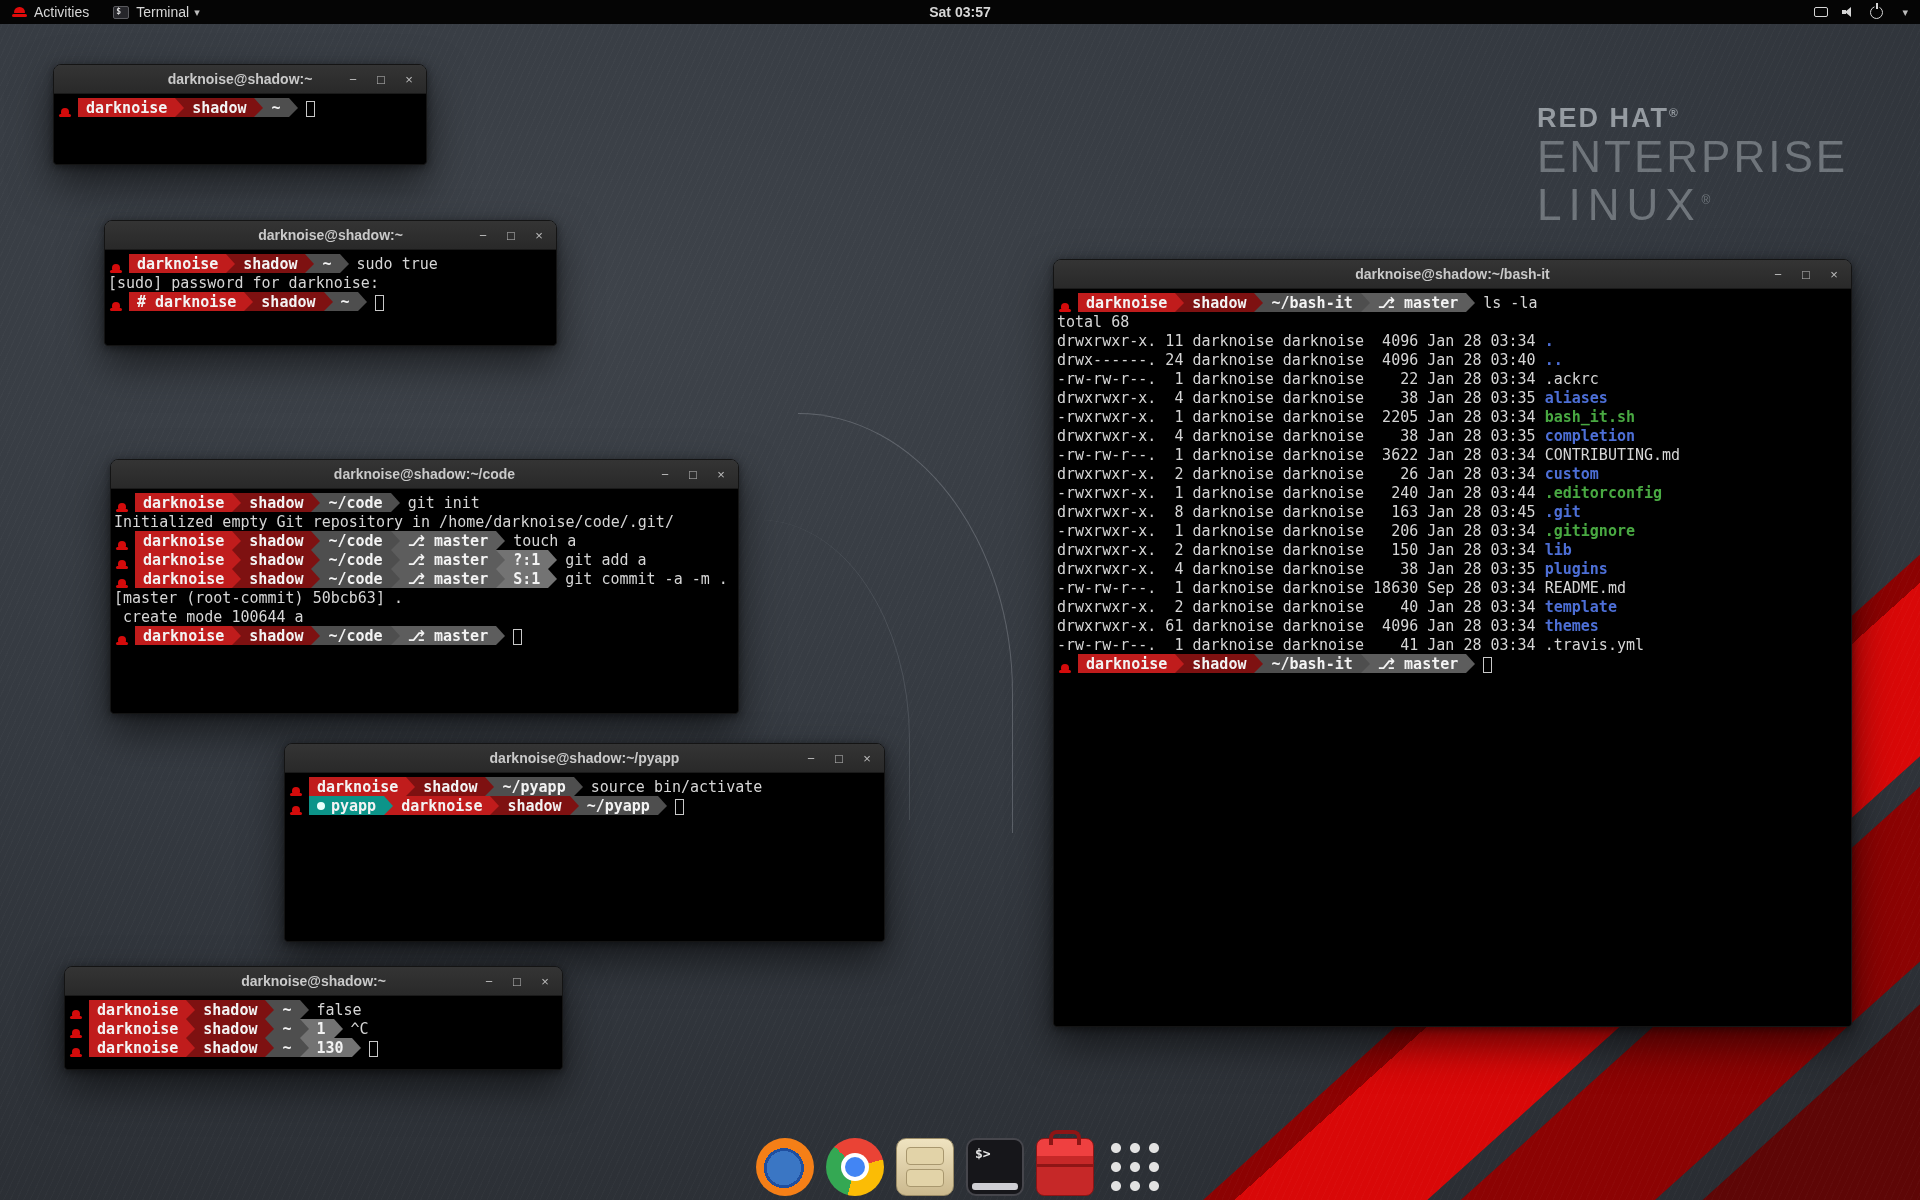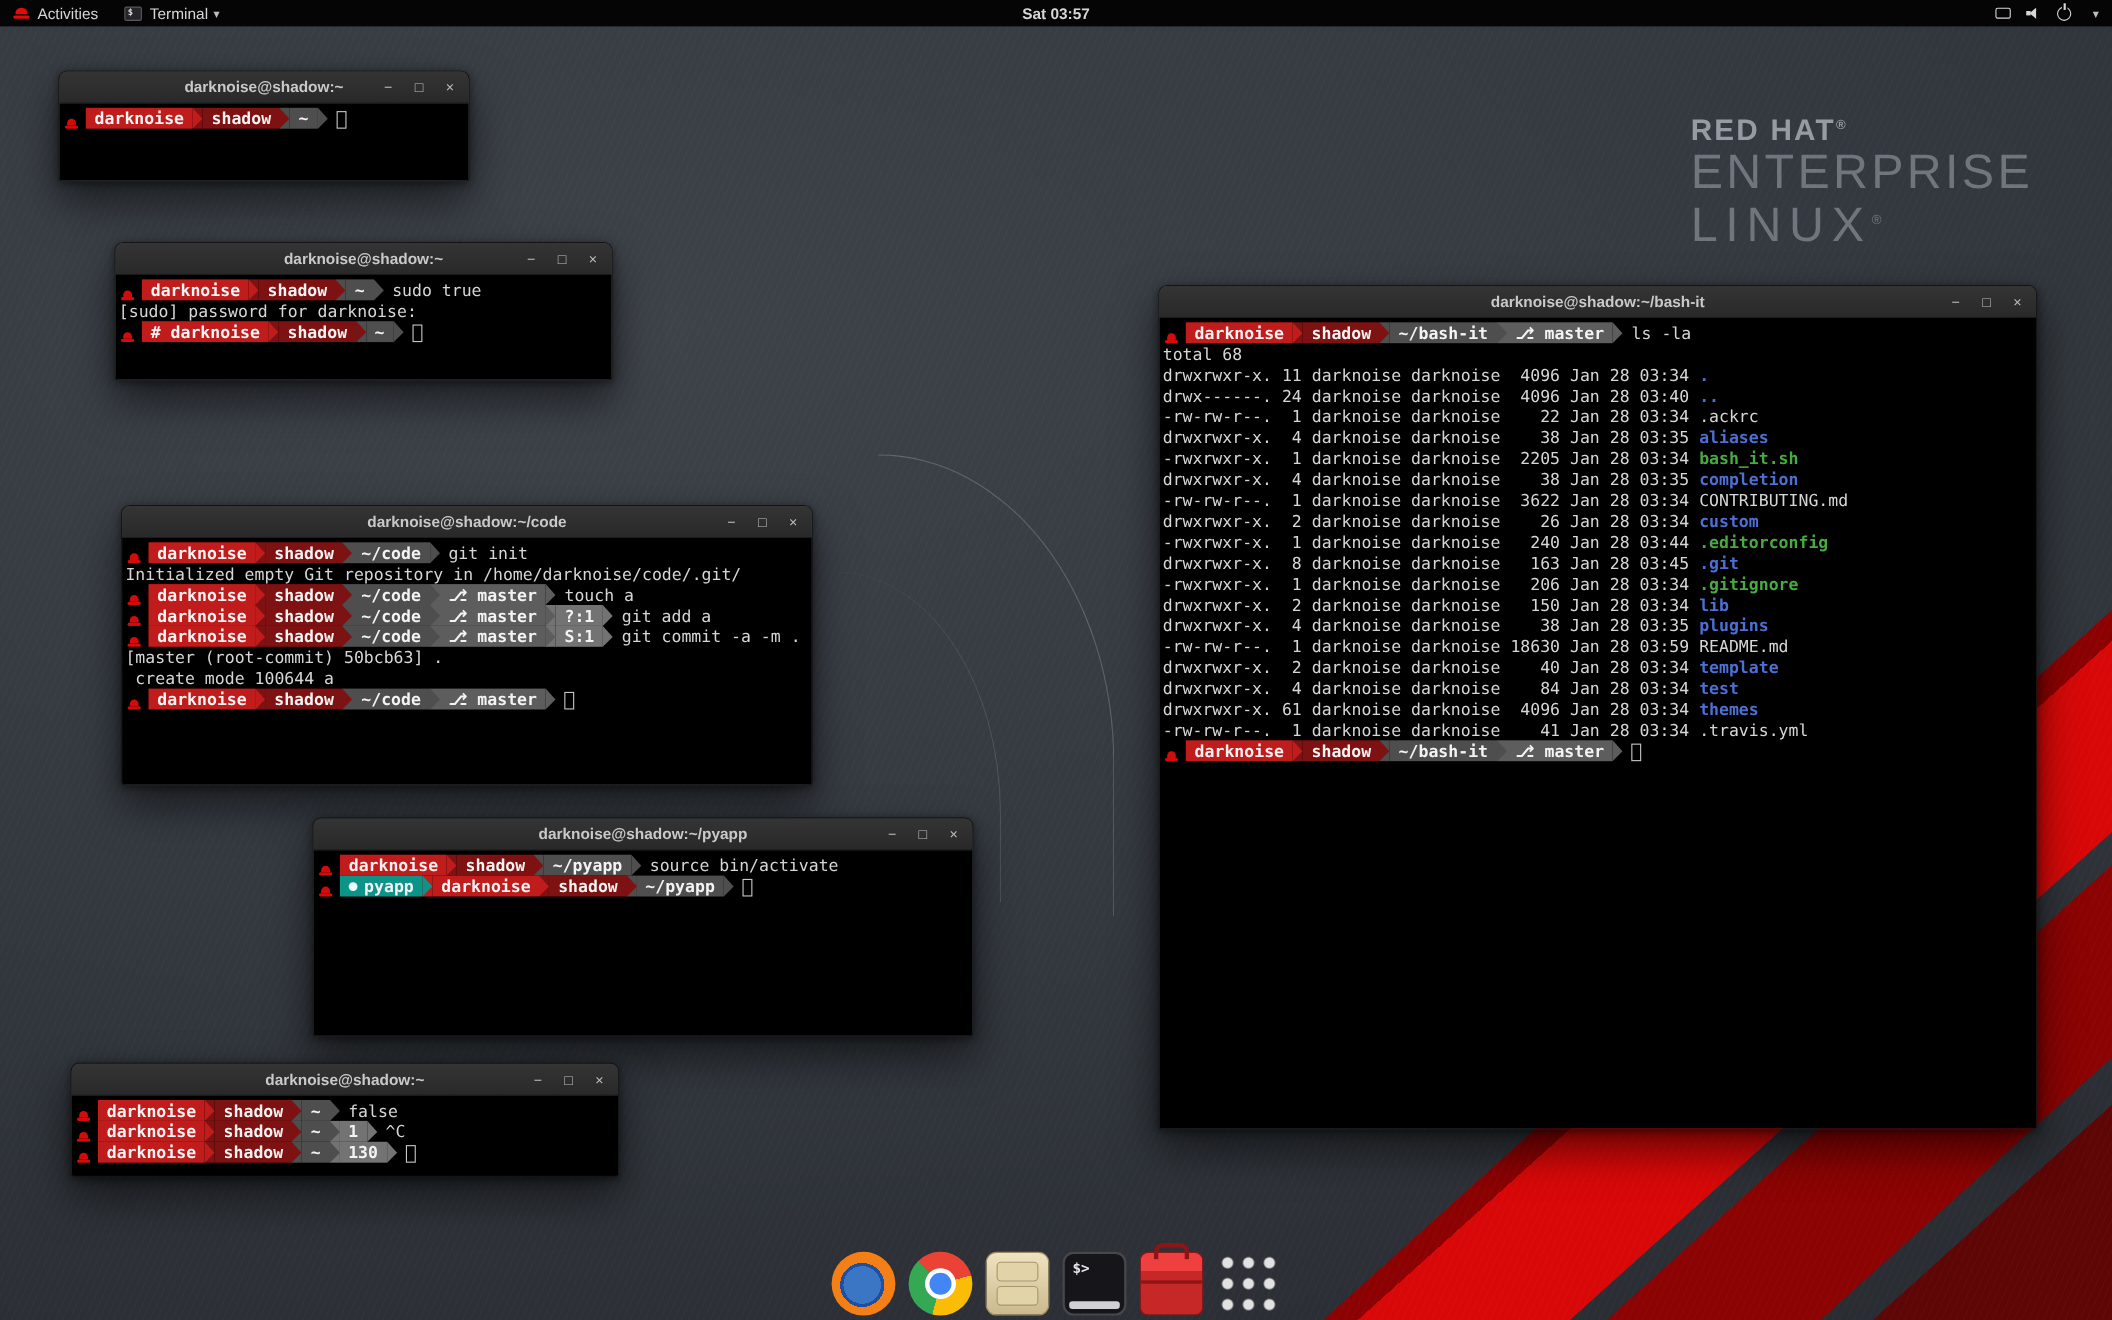--- a/index.html
+++ b/index.html
@@ -229,23 +229,22 @@
           <div class="line"><span class="ot ">drwxrwxr-x.  4 darknoise darknoise    38 Jan 28 03:35 </span><span class="ot dir">aliases</span></div>
           <div class="line"><span class="ot ">-rwxrwxr-x.  1 darknoise darknoise  2205 Jan 28 03:34 </span><span class="ot exec">bash_it.sh</span></div>
           <div class="line"><span class="ot ">drwxrwxr-x.  4 darknoise darknoise    38 Jan 28 03:35 </span><span class="ot dir">completion</span></div>
           <div class="line"><span class="ot ">-rw-rw-r--.  1 darknoise darknoise  3622 Jan 28 03:34 </span><span class="ot ">CONTRIBUTING.md</span></div>
           <div class="line"><span class="ot ">drwxrwxr-x.  2 darknoise darknoise    26 Jan 28 03:34 </span><span class="ot dir">custom</span></div>
           <div class="line"><span class="ot ">-rwxrwxr-x.  1 darknoise darknoise   240 Jan 28 03:44 </span><span class="ot exec">.editorconfig</span></div>
           <div class="line"><span class="ot ">drwxrwxr-x.  8 darknoise darknoise   163 Jan 28 03:45 </span><span class="ot dir">.git</span></div>
           <div class="line"><span class="ot ">-rwxrwxr-x.  1 darknoise darknoise   206 Jan 28 03:34 </span><span class="ot exec">.gitignore</span></div>
           <div class="line"><span class="ot ">drwxrwxr-x.  2 darknoise darknoise   150 Jan 28 03:34 </span><span class="ot dir">lib</span></div>
           <div class="line"><span class="ot ">drwxrwxr-x.  4 darknoise darknoise    38 Jan 28 03:35 </span><span class="ot dir">plugins</span></div>
-          <div class="line"><span class="ot ">-rw-rw-r--.  1 darknoise darknoise 18630 Jan 28 03:59 </span><span class="ot ">README.md</span></div>
+          <div class="line"><span class="ot ">-rw-rw-r--.  1 darknoise darknoise 18630 Sep 28 03:34 </span><span class="ot ">README.md</span></div>
           <div class="line"><span class="ot ">drwxrwxr-x.  2 darknoise darknoise    40 Jan 28 03:34 </span><span class="ot dir">template</span></div>
-          <div class="line"><span class="ot ">drwxrwxr-x.  4 darknoise darknoise    84 Jan 28 03:34 </span><span class="ot dir">test</span></div>
           <div class="line"><span class="ot ">drwxrwxr-x. 61 darknoise darknoise  4096 Jan 28 03:34 </span><span class="ot dir">themes</span></div>
           <div class="line"><span class="ot ">-rw-rw-r--.  1 darknoise darknoise    41 Jan 28 03:34 </span><span class="ot ">.travis.yml</span></div>
           <div class="line"><span class="hat"></span><span class="seg" style="background: rgb(192, 28, 28);"><span>darknoise</span></span><span class="sep" style="border-left-color: rgb(192, 28, 28); background-color: rgb(126, 17, 17);"></span><span class="seg" style="background: rgb(126, 17, 17);"><span>shadow</span></span><span class="sep" style="border-left-color: rgb(126, 17, 17); background-color: rgb(78, 78, 78);"></span><span class="seg" style="background: rgb(78, 78, 78);"><span>~/bash-it</span></span><span class="sep" style="border-left-color: rgb(78, 78, 78); background-color: rgb(93, 93, 93);"></span><span class="seg" style="background: rgb(93, 93, 93);"><span>⎇ master</span></span><span class="sep" style="border-left-color: rgb(93, 93, 93); background-color: transparent;"></span><span class="cursor"></span></div>
         </div>
       </div>
     </div>
 
   <div id="dock">
       <div class="dicon firefox"></div>
       <div class="dicon chrome"></div>

